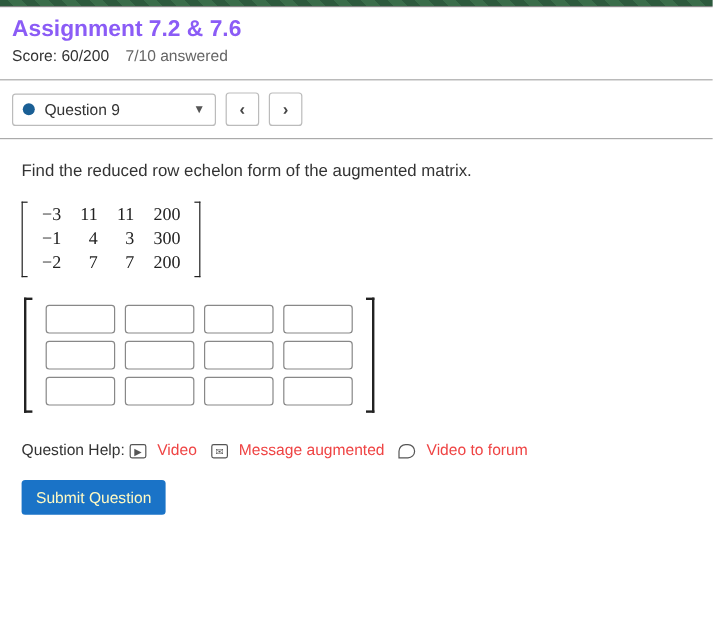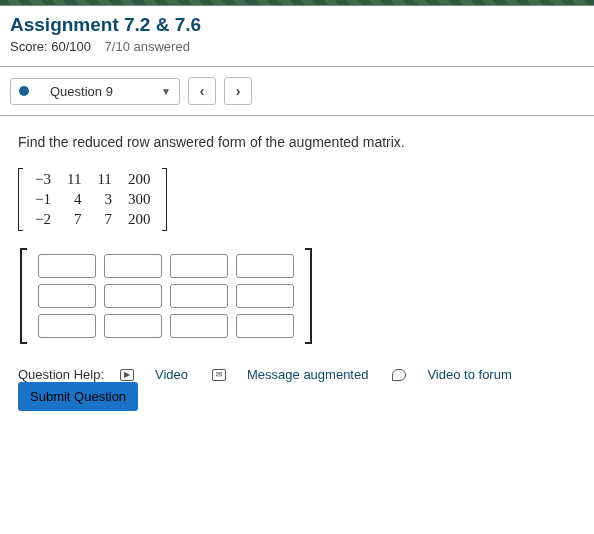--- a/index.html
+++ b/index.html
@@ -1,24 +1,24 @@
 <!DOCTYPE html>
 <html><head>
   <meta charset="utf-8">
   <style>
     * { box-sizing: border-box; margin: 0; padding: 0; }
     body { font-family: -apple-system, BlinkMacSystemFont, "Segoe UI", Arial, sans-serif; font-size: 14px; color: #333; width: 594px; }
     .top-bar { height: 6px; background: repeating-linear-gradient(45deg, #2d5a3d, #2d5a3d 8px, #3a6d4a 8px, #3a6d4a 16px); border-bottom: 1px solid #888; }
     .header { padding: 8px 10px 6px 10px; }
-    .title { font-size: 19px; font-weight: bold; color: #0c4a6e; margin-bottom: 3px; }
+    .title { font-size: 19px; font-weight: bold; color: #8b5cf6; margin-bottom: 3px; }
     .score-line { font-size: 13px; color: #666; }
     .score-line .score { color: #333; margin-right: 10px; }
     .divider { border-top: 1px solid #aaa; margin: 6px 0 0 0; }
     .nav-row { display: flex; align-items: center; gap: 8px; padding: 10px 10px; border-bottom: 1px solid #aaa; }
-    .question-select { display: flex; align-items: center; gap: 21px; border: 1px solid #bbb; border-radius: 3px; padding: 5px 8px; background: #fff; width: 170px; justify-content: space-between; cursor: pointer; }
+    .question-select { display: flex; align-items: center; gap: 8px; border: 1px solid #bbb; border-radius: 3px; padding: 5px 8px; background: #fff; width: 170px; justify-content: space-between; cursor: pointer; }
     .dot { width: 10px; height: 10px; background: #1a5f95; border-radius: 50%; display: inline-block; }
     .qlabel { font-size: 13px; color: #333; flex: 1; }
     .caret { font-size: 10px; color: #555; }
     .nav-btn { width: 28px; height: 28px; border: 1px solid #bbb; border-radius: 3px; background: #fff; display: flex; align-items: center; justify-content: center; font-weight: bold; color: #444; cursor: pointer; font-size: 14px; }
     .content { padding: 18px 18px 10px 18px; }
     .prompt { font-size: 14px; color: #333; margin-bottom: 18px; }
     .matrix-wrap { display: inline-block; position: relative; padding: 0 7px; margin-bottom: 14px; font-family: Georgia, 'Times New Roman', serif; }
     .bracket-l, .bracket-r { position: absolute; top: 0; bottom: 0; width: 5px; border: 1.5px solid #222; }
     .bracket-l { left: 0; border-right: none; }
     .bracket-r { right: 0; border-left: none; }
@@ -26,52 +26,52 @@
     .mrow { display: table-row; }
     .mcell { display: table-cell; text-align: right; padding: 0 6px; font-size: 15px; color: #222; white-space: nowrap; }
     .input-matrix-wrap { display: inline-block; position: relative; padding: 0 12px; margin-bottom: 20px; }
     .ibracket-l, .ibracket-r { position: absolute; top: 0; bottom: 0; width: 7px; border: 2px solid #222; }
     .ibracket-l { left: 2px; border-right: none; }
     .ibracket-r { right: 2px; border-left: none; }
     .input-grid { display: table; border-spacing: 8px 6px; }
     .irow { display: table-row; }
     .input-cell { display: table-cell; }
     .input-cell input { width: 58px; height: 24px; border: 1px solid #888; border-radius: 3px; padding: 2px 4px; font-size: 13px; }
-    .help-row { font-size: 13px; color: #333; display: flex; align-items: center; flex-wrap: wrap; gap: 16px; }
-    .help-link { color: #0c4a6e; margin-left: 4px; margin-right: 8px; cursor: pointer; }
+    .help-row { font-size: 13px; color: #333; margin-bottom: 18px; display: flex; align-items: flex-end; flex-wrap: wrap; gap: 4px; }
+    .help-link { color: #ef4444; margin-left: 4px; margin-right: 8px; cursor: pointer; }
     .icon-box { display: inline-flex; align-items: center; justify-content: center; width: 14px; height: 12px; border: 1px solid #555; border-radius: 2px; font-size: 8px; color: #555; margin-right: 1px; }
-    .submit-btn { background: #1a73c7; color: #000000; border: none; padding: 7px 12px; border-radius: 3px; font-size: 13px; cursor: pointer; }
+    .submit-btn { background: #1a73c7; color: #fef9c3; border: none; padding: 7px 12px; border-radius: 3px; font-size: 13px; cursor: pointer; }
   </style>
 </head>
 <body>
 
 <div class="top-bar"></div>
 
 <div class="header">
   <div class="title">Assignment 7.2 &amp; 7.6</div>
   <div class="score-line">
-    <span class="score">Score: 60/100</span>
+    <span class="score">Score: 60/200</span>
     <span>7/10 answered</span>
   </div>
 </div>
 
 <div class="divider"></div>
 
 <div class="nav-row">
   <div class="question-select">
     <span class="dot"></span>
     <span class="qlabel">Question 9</span>
     <span class="caret">▼</span>
   </div>
   <div class="nav-btn">‹</div>
   <div class="nav-btn">›</div>
 </div>
 
 <div class="content">
-  <div class="prompt">Find the reduced row answered form of the augmented matrix.</div>
+  <div class="prompt">Find the reduced row echelon form of the augmented matrix.</div>
 
   <div class="matrix-wrap">
     <div class="bracket-l"></div>
     <div class="matrix">
       <div class="mrow">
         <div class="mcell">−3</div>
         <div class="mcell">11</div>
         <div class="mcell">11</div>
         <div class="mcell">200</div>
       </div>

